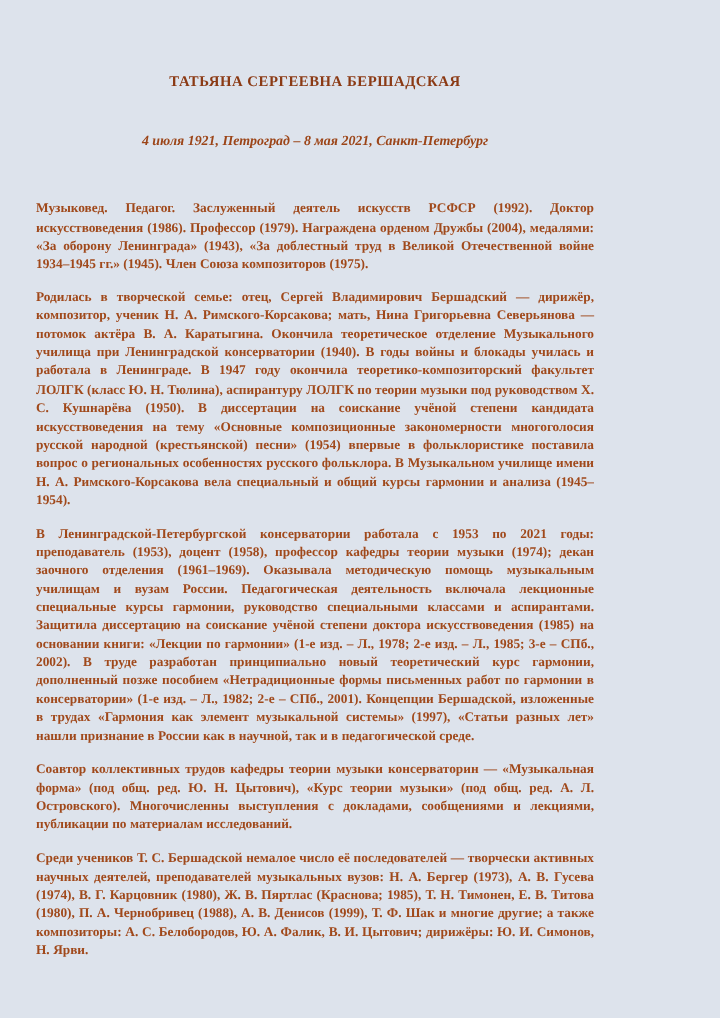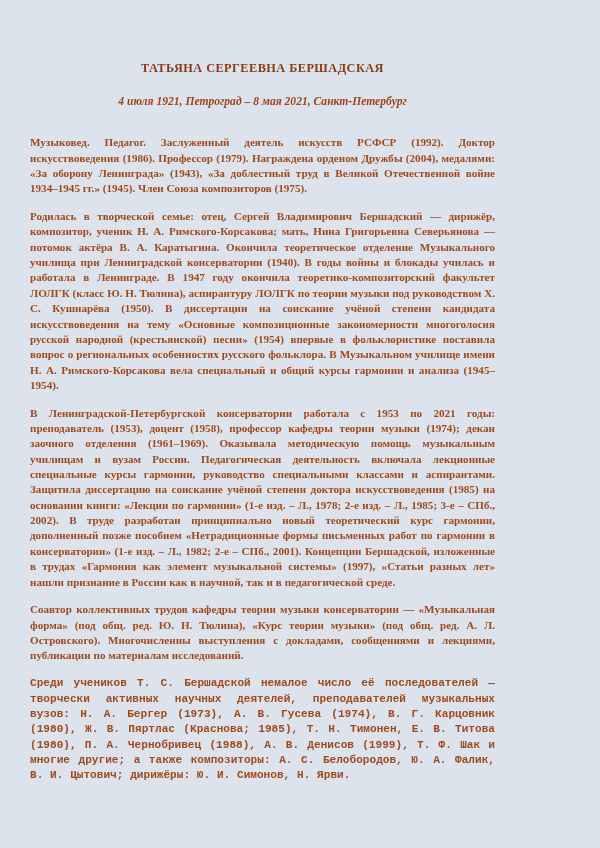--- a/index.html
+++ b/index.html
@@ -26,21 +26,21 @@
     margin: 0;
     padding-top: 60px;
     text-align: center;
     font-size: 12.3px;
     font-weight: bold;
     letter-spacing: 0.45px;
     color: #8b3a14;
     line-height: 1.35;
   }
   .doc-subtitle {
-    margin: 0;
+    margin: 16px;
     padding-top: 17px;
     text-align: center;
     font-size: 11.6px;
     font-style: italic;
     font-weight: bold;
     color: #9c4518;
     line-height: 1.35;
   }
   .body-block {
     padding-top: 26px;
@@ -52,37 +52,36 @@
     text-indent: 0;
     font-size: 11.1px;
     font-weight: bold;
     line-height: 15.35px;
     color: #a0491b;
     hyphens: none;
     word-spacing: 0.1px;
   }
   p.para:last-child {
     margin-bottom: 0;
-    font-family: Liberation Mono, monospace;
   }
 </style>
 </head>
 <body>
 
 <div class="page">
 
   <h1 class="doc-title">ТАТЬЯНА СЕРГЕЕВНА БЕРШАДСКАЯ</h1>
 
   <div class="doc-subtitle">4 июля 1921, Петроград – 8 мая 2021, Санкт-Петербург</div>
 
   <div class="body-block">
     <p class="para">Музыковед. Педагог. Заслуженный деятель искусств РСФСР (1992). Доктор искусствоведения (1986). Профессор (1979). Награждена орденом Дружбы (2004), медалями: «За оборону Ленинграда» (1943), «За доблестный труд в Великой Отечественной войне 1934–1945 гг.» (1945). Член Союза композиторов (1975).</p>
 
     <p class="para">Родилась в творческой семье: отец, Сергей Владимирович Бершадский — дирижёр, композитор, ученик Н. А. Римского-Корсакова; мать, Нина Григорьевна Северьянова — потомок актёра В. А. Каратыгина. Окончила теоретическое отделение Музыкального училища при Ленинградской консерватории (1940). В годы войны и блокады училась и работала в Ленинграде. В 1947 году окончила теоретико-композиторский факультет ЛОЛГК (класс Ю. Н. Тюлина), аспирантуру ЛОЛГК по теории музыки под руководством Х. С. Кушнарёва (1950). В диссертации на соискание учёной степени кандидата искусствоведения на тему «Основные композиционные закономерности многоголосия русской народной (крестьянской) песни» (1954) впервые в фольклористике поставила вопрос о региональных особенностях русского фольклора. В Музыкальном училище имени Н. А. Римского-Корсакова вела специальный и общий курсы гармонии и анализа (1945–1954).</p>
 
     <p class="para">В Ленинградской-Петербургской консерватории работала с 1953 по 2021 годы: преподаватель (1953), доцент (1958), профессор кафедры теории музыки (1974); декан заочного отделения (1961–1969). Оказывала методическую помощь музыкальным училищам и вузам России. Педагогическая деятельность включала лекционные специальные курсы гармонии, руководство специальными классами и аспирантами. Защитила диссертацию на соискание учёной степени доктора искусствоведения (1985) на основании книги: «Лекции по гармонии» (1-е изд. – Л., 1978; 2-е изд. – Л., 1985; 3-е – СПб., 2002). В труде разработан принципиально новый теоретический курс гармонии, дополненный позже пособием «Нетрадиционные формы письменных работ по гармонии в консерватории» (1-е изд. – Л., 1982; 2-е – СПб., 2001). Концепции Бершадской, изложенные в трудах «Гармония как элемент музыкальной системы» (1997), «Статьи разных лет» нашли признание в России как в научной, так и в педагогической среде.</p>
 
-    <p class="para">Соавтор коллективных трудов кафедры теории музыки консерваторин — «Музыкальная форма» (под общ. ред. Ю. Н. Тюлина), «Курс теории музыки» (под общ. ред. А. Л. Островского). Многочисленны выступления с докладами, сообщениями и лекциями, публикации по материалам исследований.</p>
+    <p class="para">Соавтор коллективных трудов кафедры теории музыки консерваторин — «Музыкальная форма» (под общ. ред. Ю. Н. Цытович), «Курс теории музыки» (под общ. ред. А. Л. Островского). Многочисленны выступления с докладами, сообщениями и лекциями, публикации по материалам исследований.</p>
 
     <p class="para">Среди учеников Т. С. Бершадской немалое число её последователей — творчески активных научных деятелей, преподавателей музыкальных вузов: Н. А. Бергер (1973), А. В. Гусева (1974), В. Г. Карцовник (1980), Ж. В. Пяртлас (Краснова; 1985), Т. Н. Тимонен, Е. В. Титова (1980), П. А. Чернобривец (1988), А. В. Денисов (1999), Т. Ф. Шак и многие другие; а также композиторы: А. С. Белобородов, Ю. А. Фалик, В. И. Цытович; дирижёры: Ю. И. Симонов, Н. Ярви.</p>
   </div>
 
 </div>
 
 </body></html>

